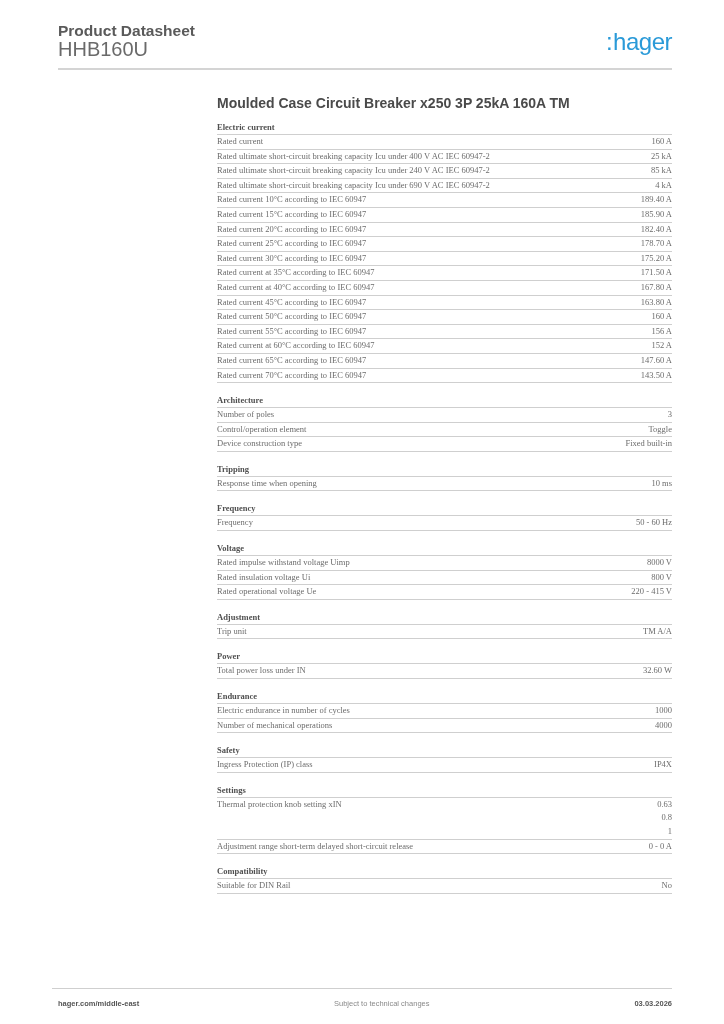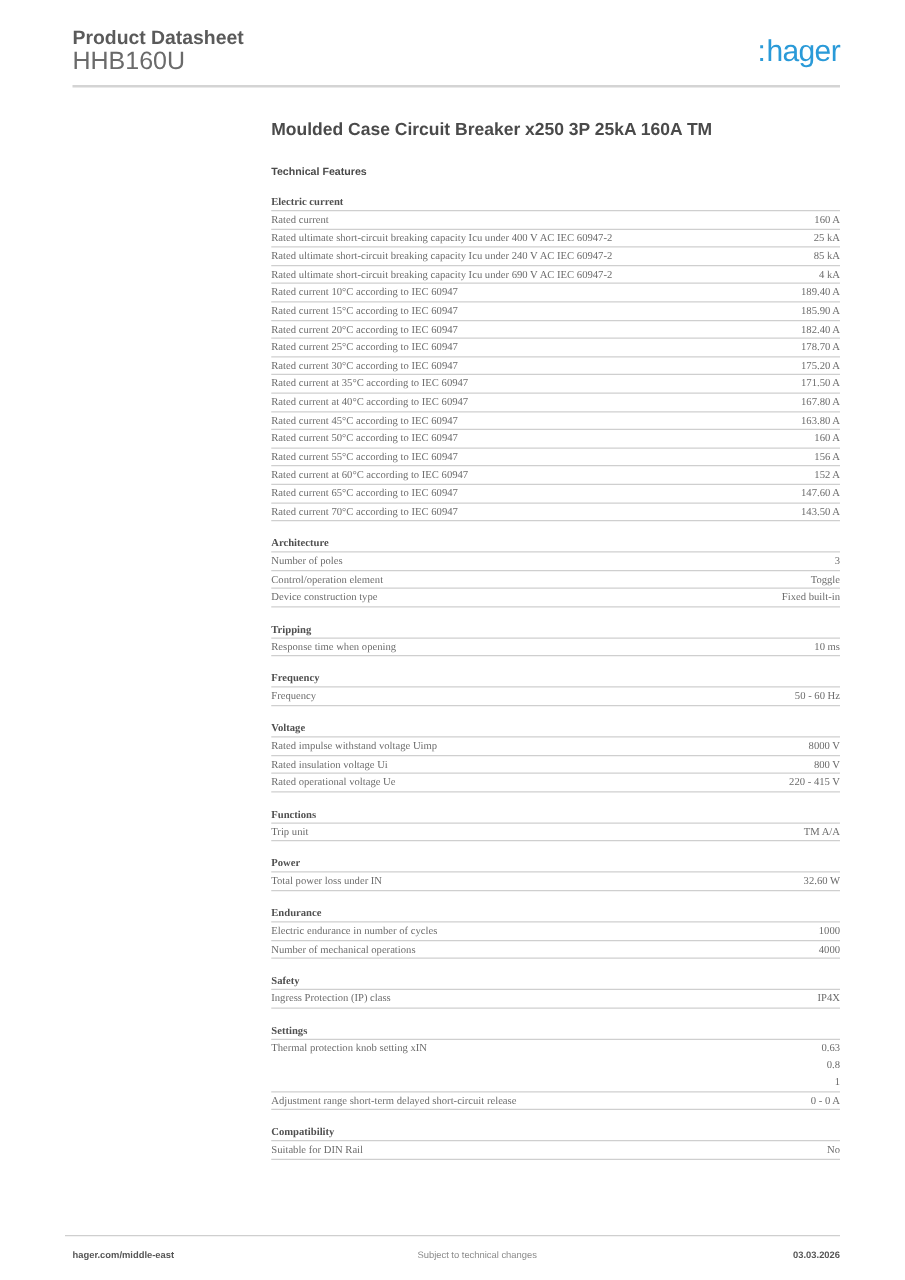--- a/index.html
+++ b/index.html
@@ -32,21 +32,20 @@
 
 <div class="header">
   <div class="doc-title">Product Datasheet</div>
   <div class="doc-sub">HHB160U</div>
   <div class="logo"><span class="colon">:</span><span>hager</span></div>
 </div>
 <div class="header-rule"></div>
 
 <div class="content">
   <div class="product-name">Moulded Case Circuit Breaker x250 3P 25kA 160A TM</div>
-  <div class="tech-title">Technical Features</div>
   <div id="sections">
       <div class="section">
         <div class="sec-head">Electric current</div>
         <div class="row">
           <span class="lbl">Rated current</span>
           <span class="val">160 A</span>
         </div>
         <div class="row">
           <span class="lbl">Rated ultimate short-circuit breaking capacity Icu under 400 V AC IEC 60947-2</span>
           <span class="val">25 kA</span>
@@ -150,21 +149,21 @@
         <div class="row">
           <span class="lbl">Rated insulation voltage Ui</span>
           <span class="val">800 V</span>
         </div>
         <div class="row">
           <span class="lbl">Rated operational voltage Ue</span>
           <span class="val">220 - 415 V</span>
         </div>
       </div>
       <div class="section">
-        <div class="sec-head">Functions</div>
+        <div class="sec-head">Adjustment</div>
         <div class="row">
           <span class="lbl">Trip unit</span>
           <span class="val">TM A/A</span>
         </div>
       </div>
       <div class="section">
         <div class="sec-head">Power</div>
         <div class="row">
           <span class="lbl">Total power loss under IN</span>
           <span class="val">32.60 W</span>

